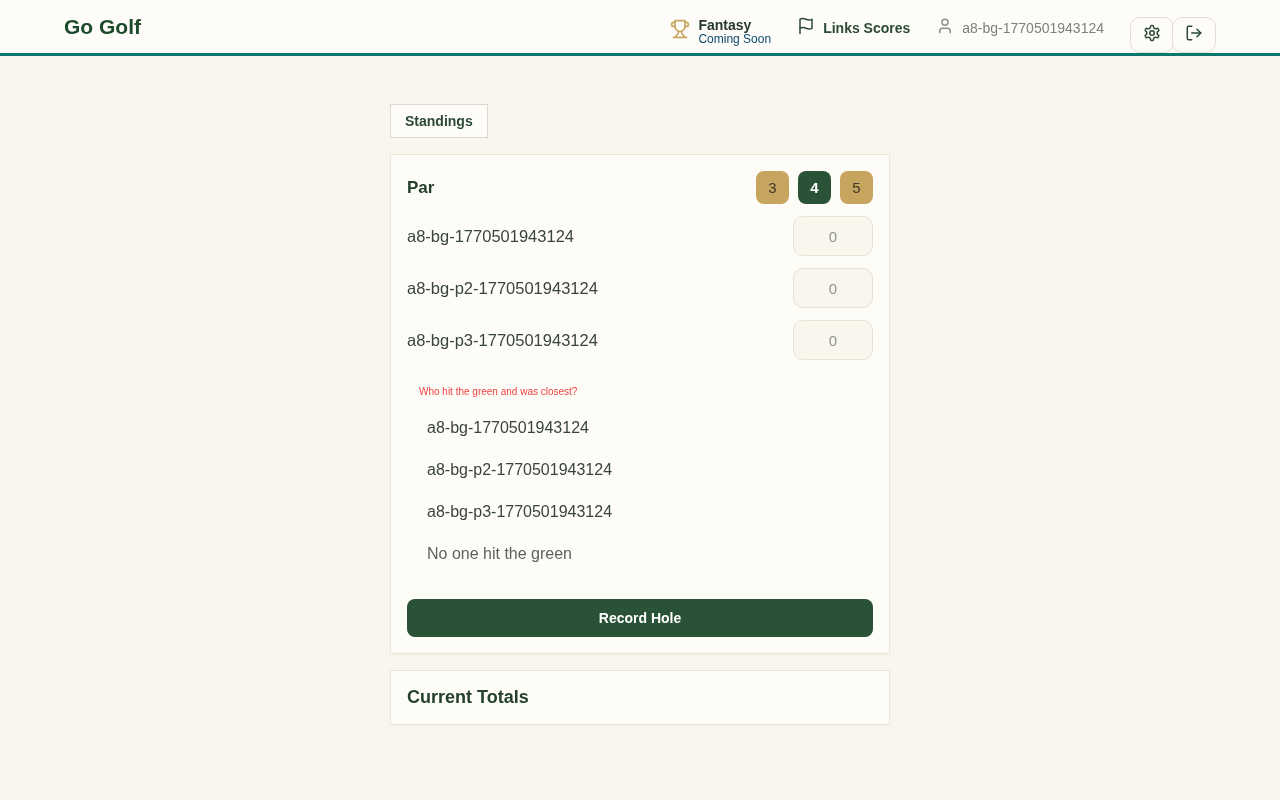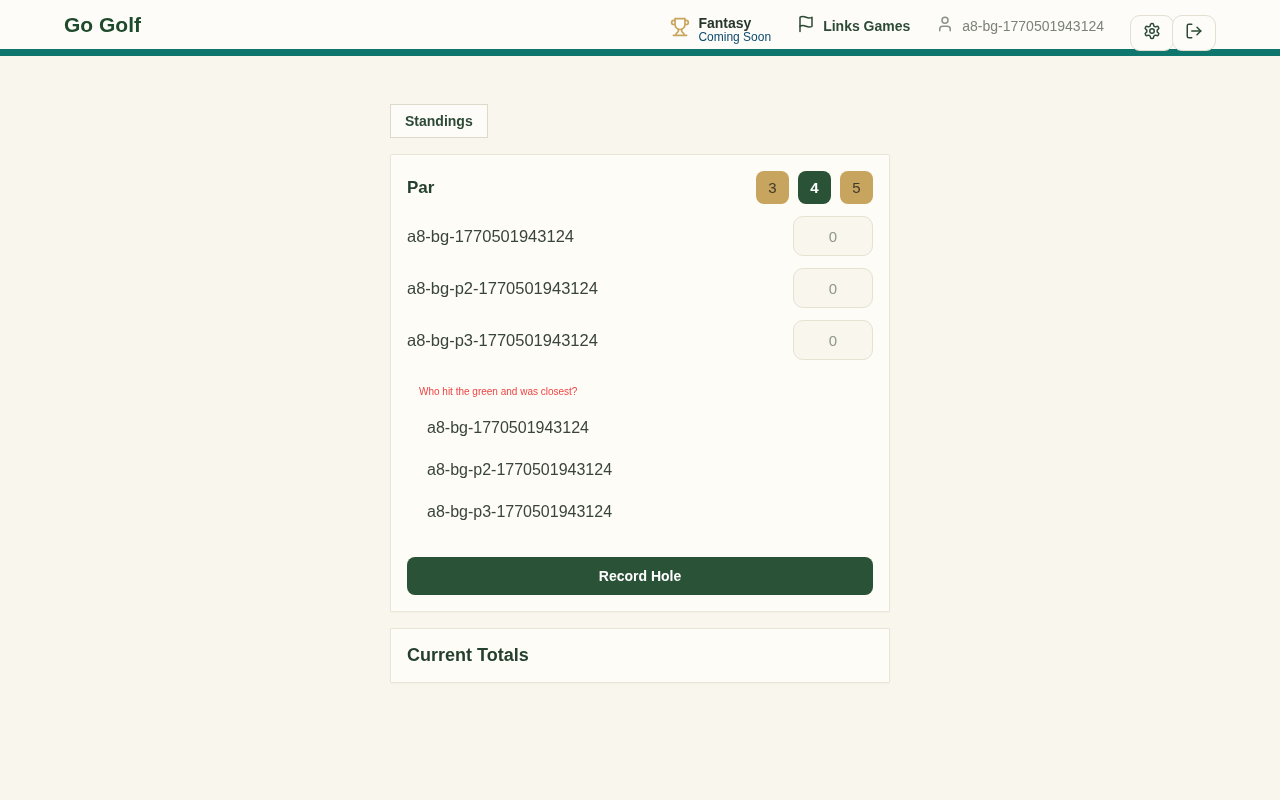--- a/index.html
+++ b/index.html
@@ -6,21 +6,21 @@
   html, body {
     width: 1280px; height: 800px;
     overflow: hidden;
     font-family: "Liberation Sans", sans-serif;
     background: #f8f6ed;
   }
   
   .header {
     height: 56px;
     background: #fdfcf8;
-    border-bottom: 7px solid #0f766e;
+    border-bottom: 3px solid #0f766e;
     display: flex;
     align-items: center;
     justify-content: space-between;
     padding: 0 64px;
   }
   .brand {
     font-size: 21px;
     font-weight: 700;
     color: #1d4a2a;
     cursor: pointer;
@@ -205,21 +205,21 @@
       </span>
     </div>
 
     <div class="nav-item">
       <span class="icon-flag">
         <svg width="18" height="18" viewBox="0 0 24 24" fill="none" stroke="currentColor" stroke-width="2" stroke-linecap="round" stroke-linejoin="round">
             <path d="M4 15s1-1 4-1 5 2 8 2 4-1 4-1V3s-1 1-4 1-5-2-8-2-4 1-4 1z"></path>
             <line x1="4" y1="22" x2="4" y2="15"></line>
           </svg>
       </span>
-      <span class="nav-label-green">Links Games</span>
+      <span class="nav-label-green">Links Scores</span>
     </div>
 
     <div class="nav-item">
       <span class="icon-user">
         <svg width="18" height="18" viewBox="0 0 24 24" fill="none" stroke="currentColor" stroke-width="2" stroke-linecap="round" stroke-linejoin="round">
             <path d="M19 21v-2a4 4 0 0 0-4-4H9a4 4 0 0 0-4 4v2"></path>
             <circle cx="12" cy="7" r="4"></circle>
           </svg>
       </span>
       <span class="nav-user-label">a8-bg-1770501943124</span>
@@ -279,20 +279,21 @@
         <span class="player-name">a8-bg-p3-1770501943124</span>
         <input type="text" class="score-input" placeholder="0" style="">
       </div>
 
       <div class="greenie">
         <div class="greenie-question">Who hit the green and was closest?</div>
         <div class="greenie-options">
           <button class="greenie-option">a8-bg-1770501943124</button>
           <button class="greenie-option">a8-bg-p2-1770501943124</button>
           <button class="greenie-option">a8-bg-p3-1770501943124</button>
+          <button class="greenie-option muted">No one hit the green</button>
         </div>
       </div>
 
       <button class="record-btn">Record Hole</button>
 
     </section>
 
     <section class="card">
       <div class="totals-title">Current Totals</div>
     </section>

